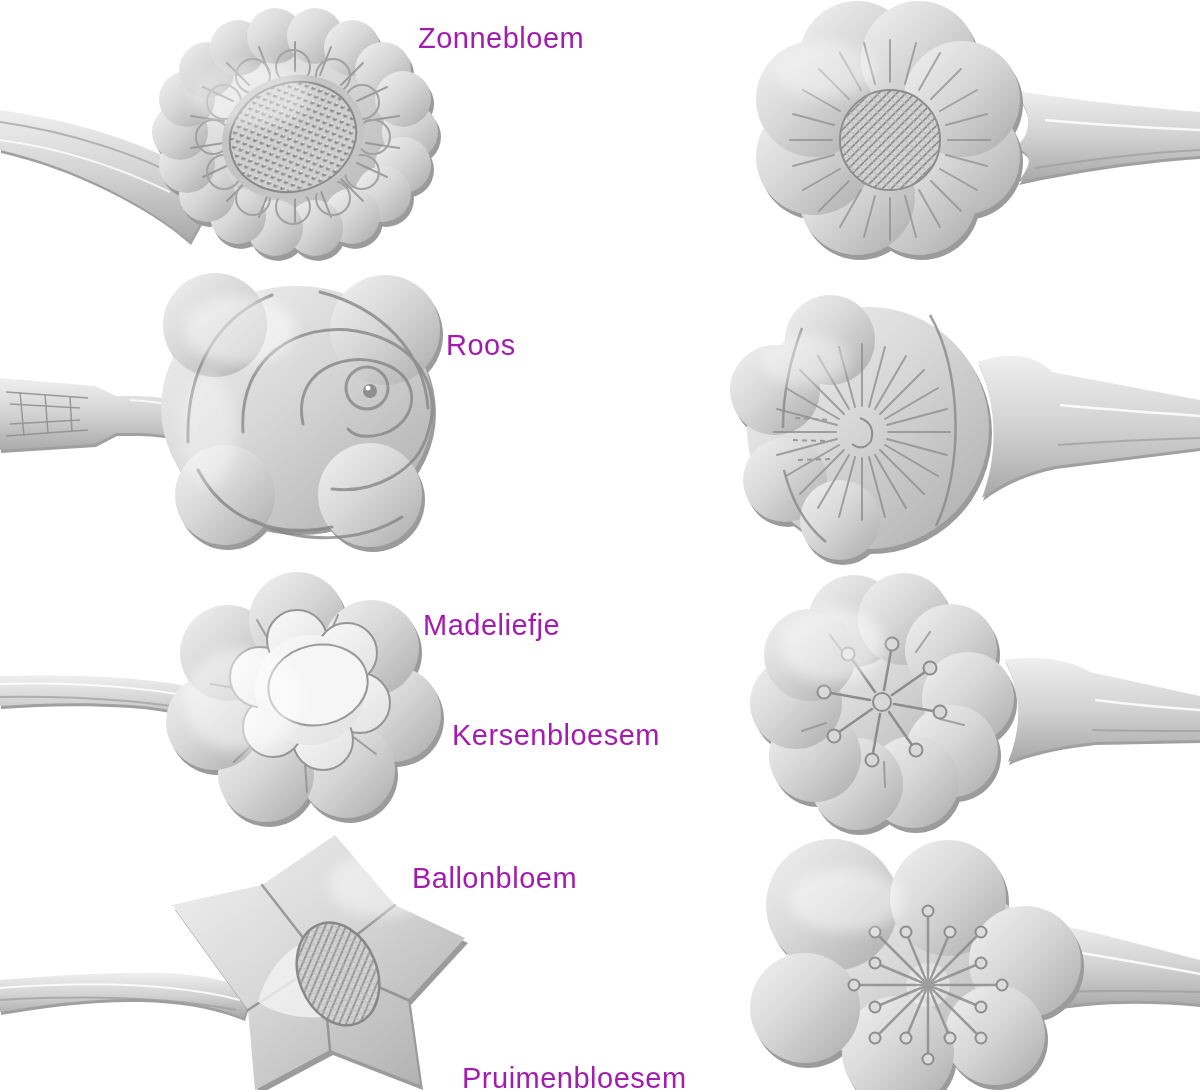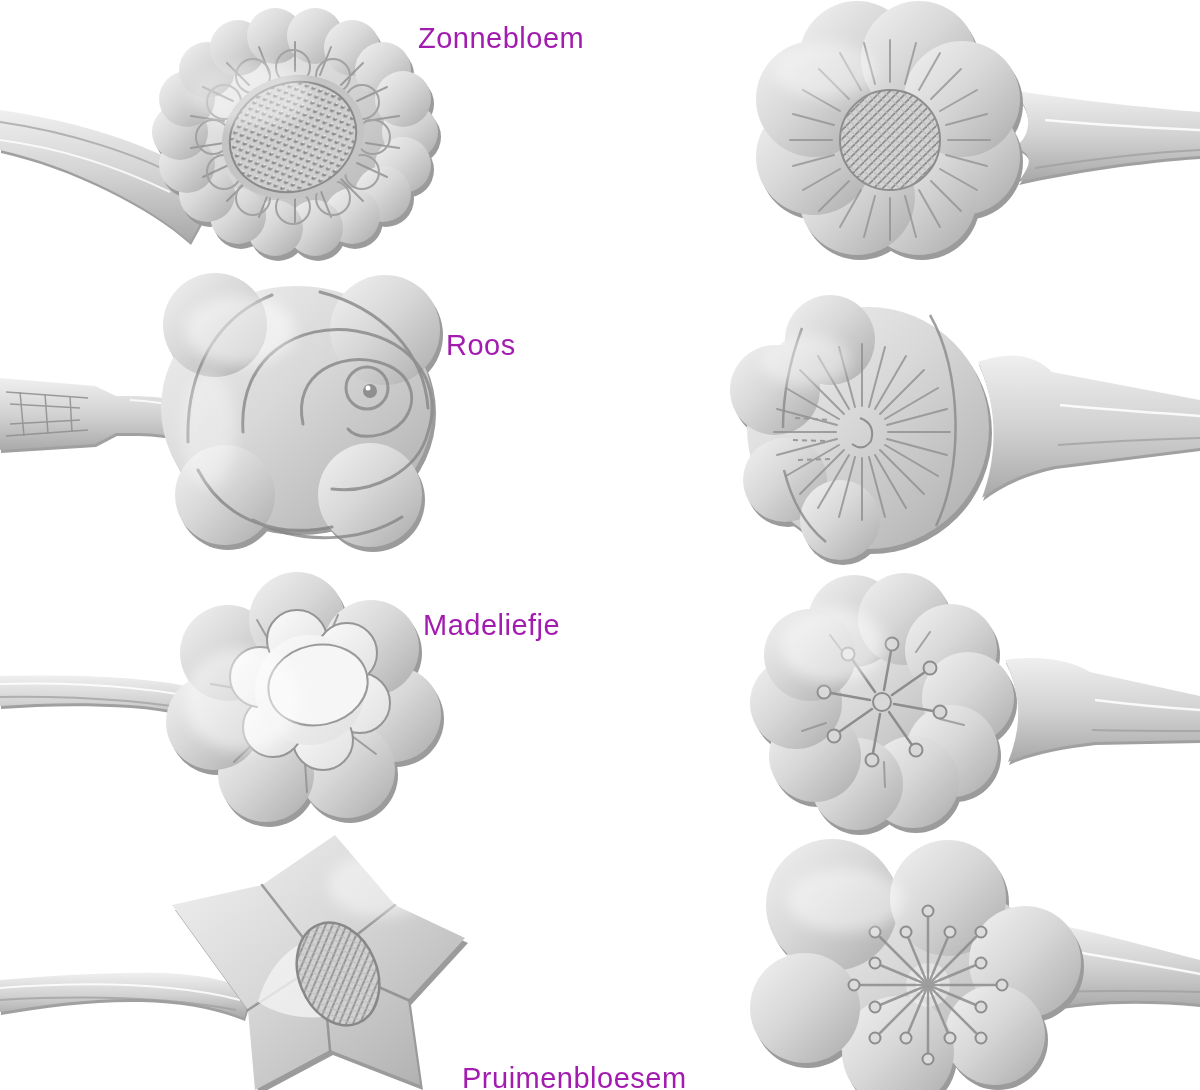--- a/index.html
+++ b/index.html
@@ -473,15 +473,17 @@
         </g>
       </g>
       <ellipse cx="845" cy="900" rx="58" ry="32" fill="#ffffff" opacity="0.45" filter="url(#soft)"></ellipse>
     </g>
   </g>
 </svg>
 
 <div class="lbl lbl-1">Zonnebloem</div>
 <div class="lbl lbl-3">Roos</div>
 <div class="lbl lbl-5">Madeliefje</div>
+<div class="lbl lbl-6">Kersenbloesem</div>
+<div class="lbl lbl-7">Ballonbloem</div>
 <div class="lbl lbl-8">Pruimenbloesem</div>
 
 </div>
 
 </body></html>

